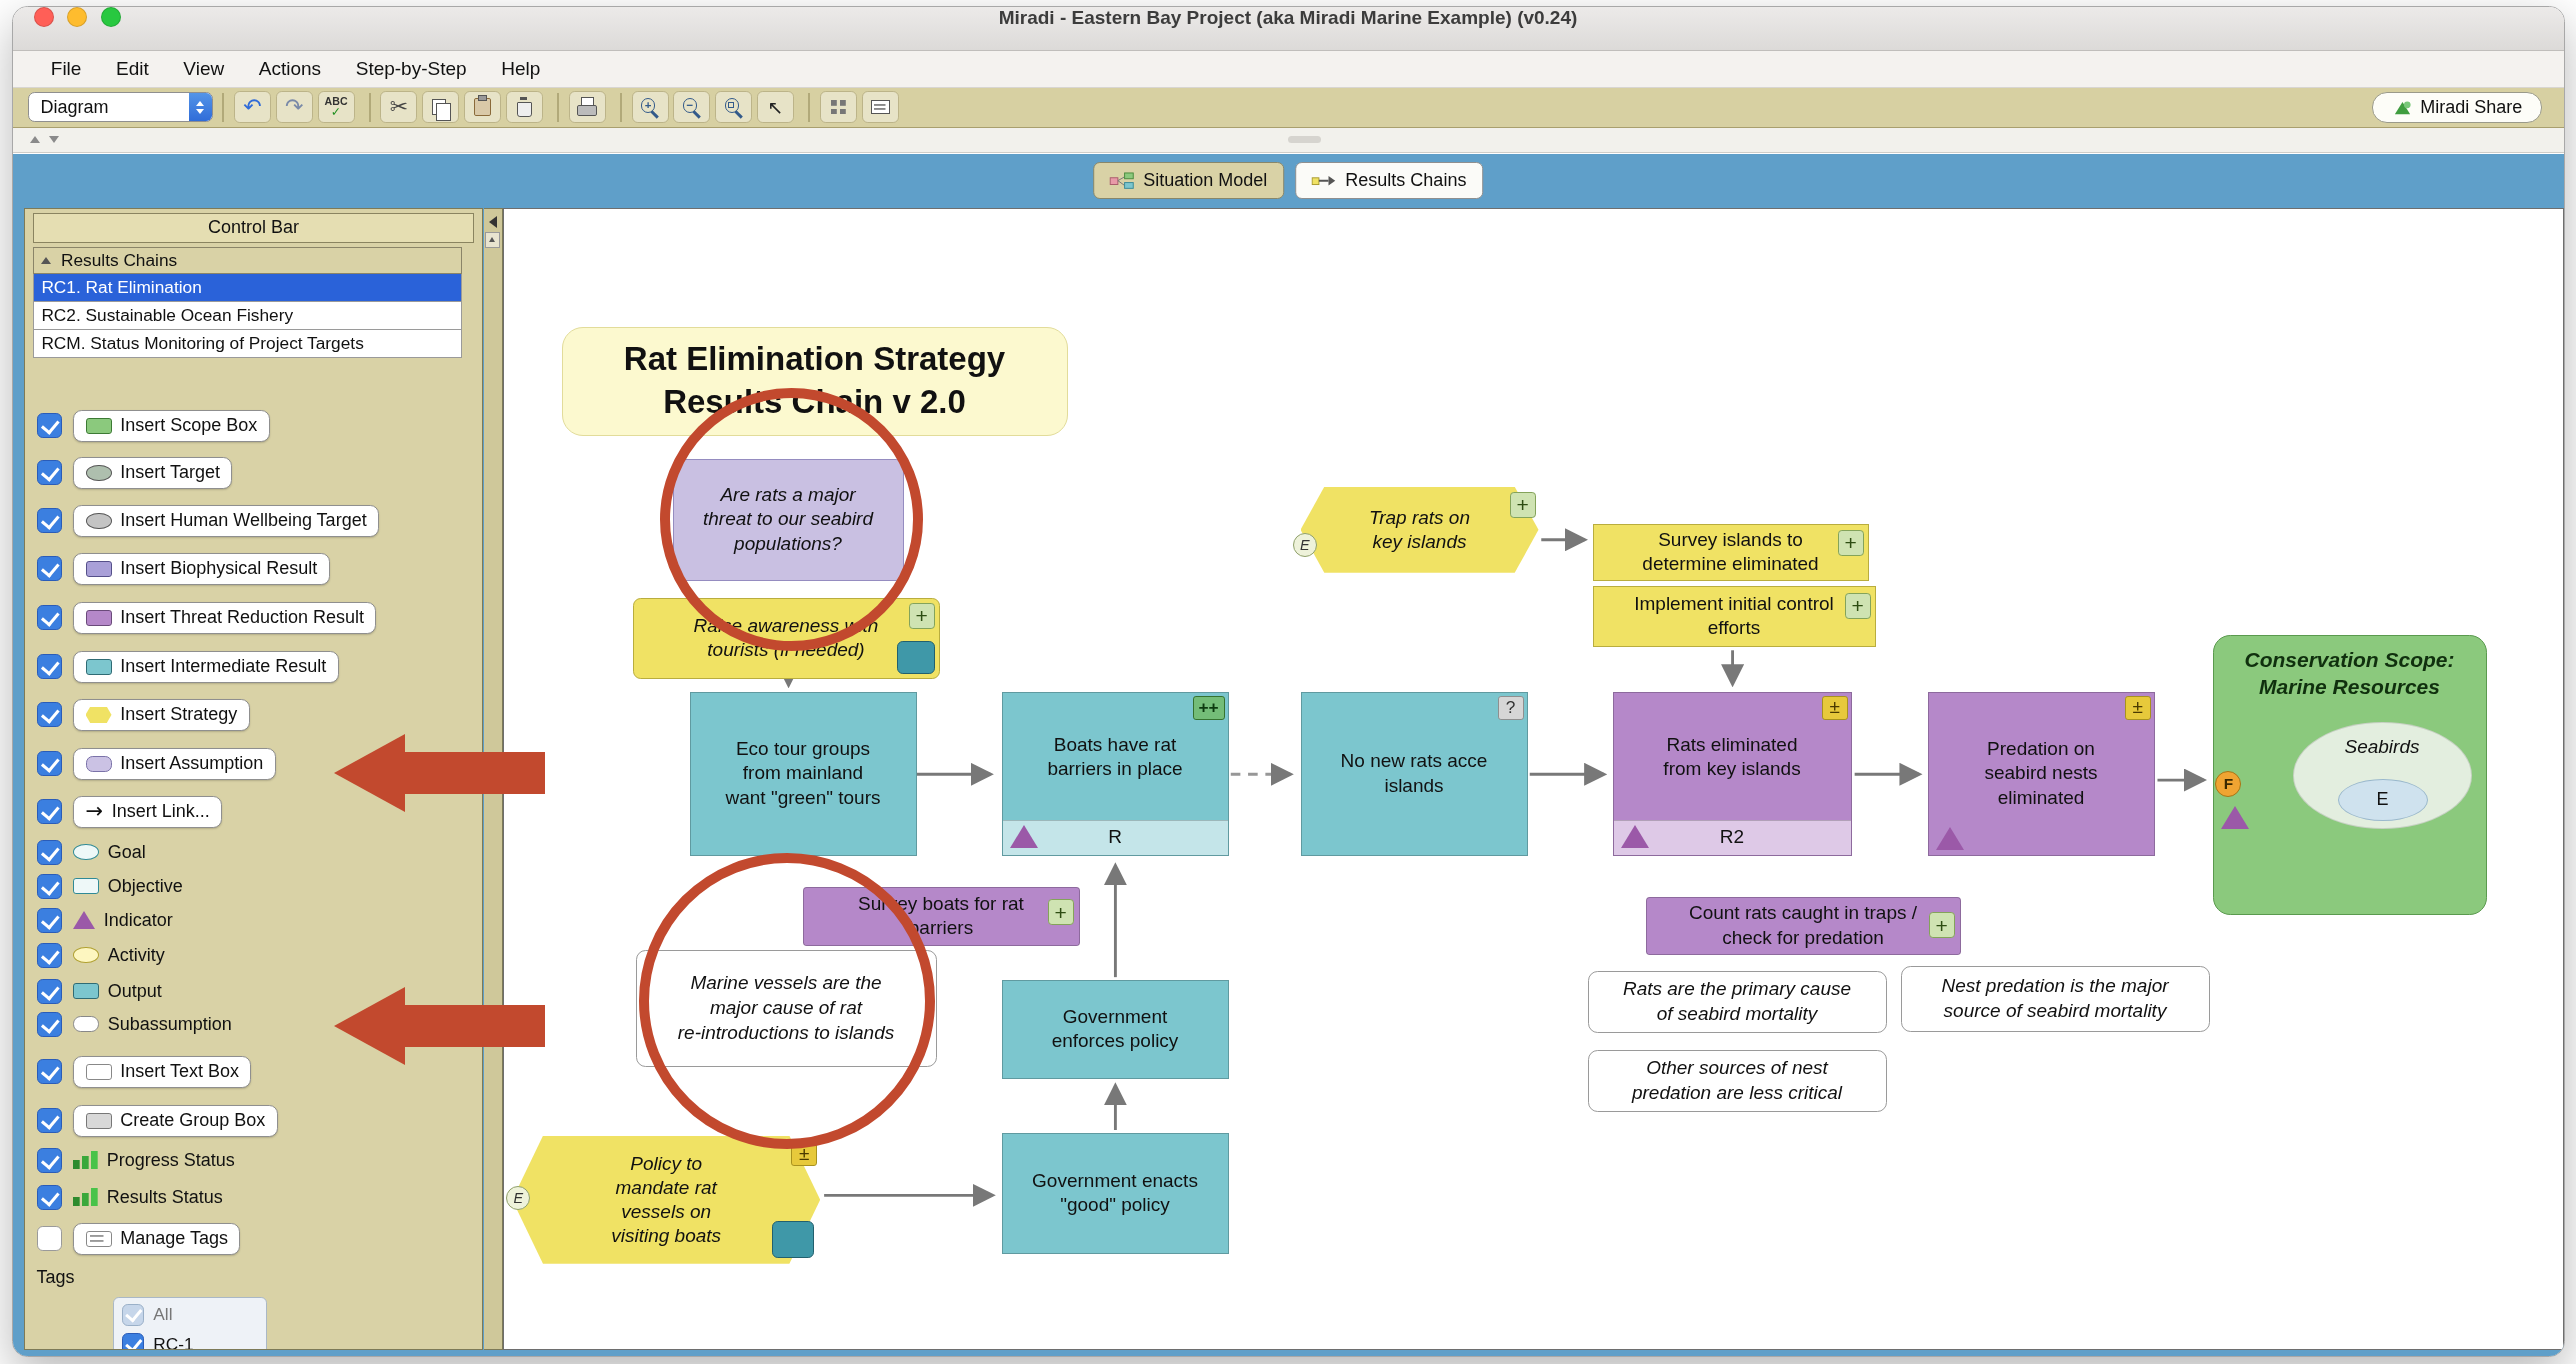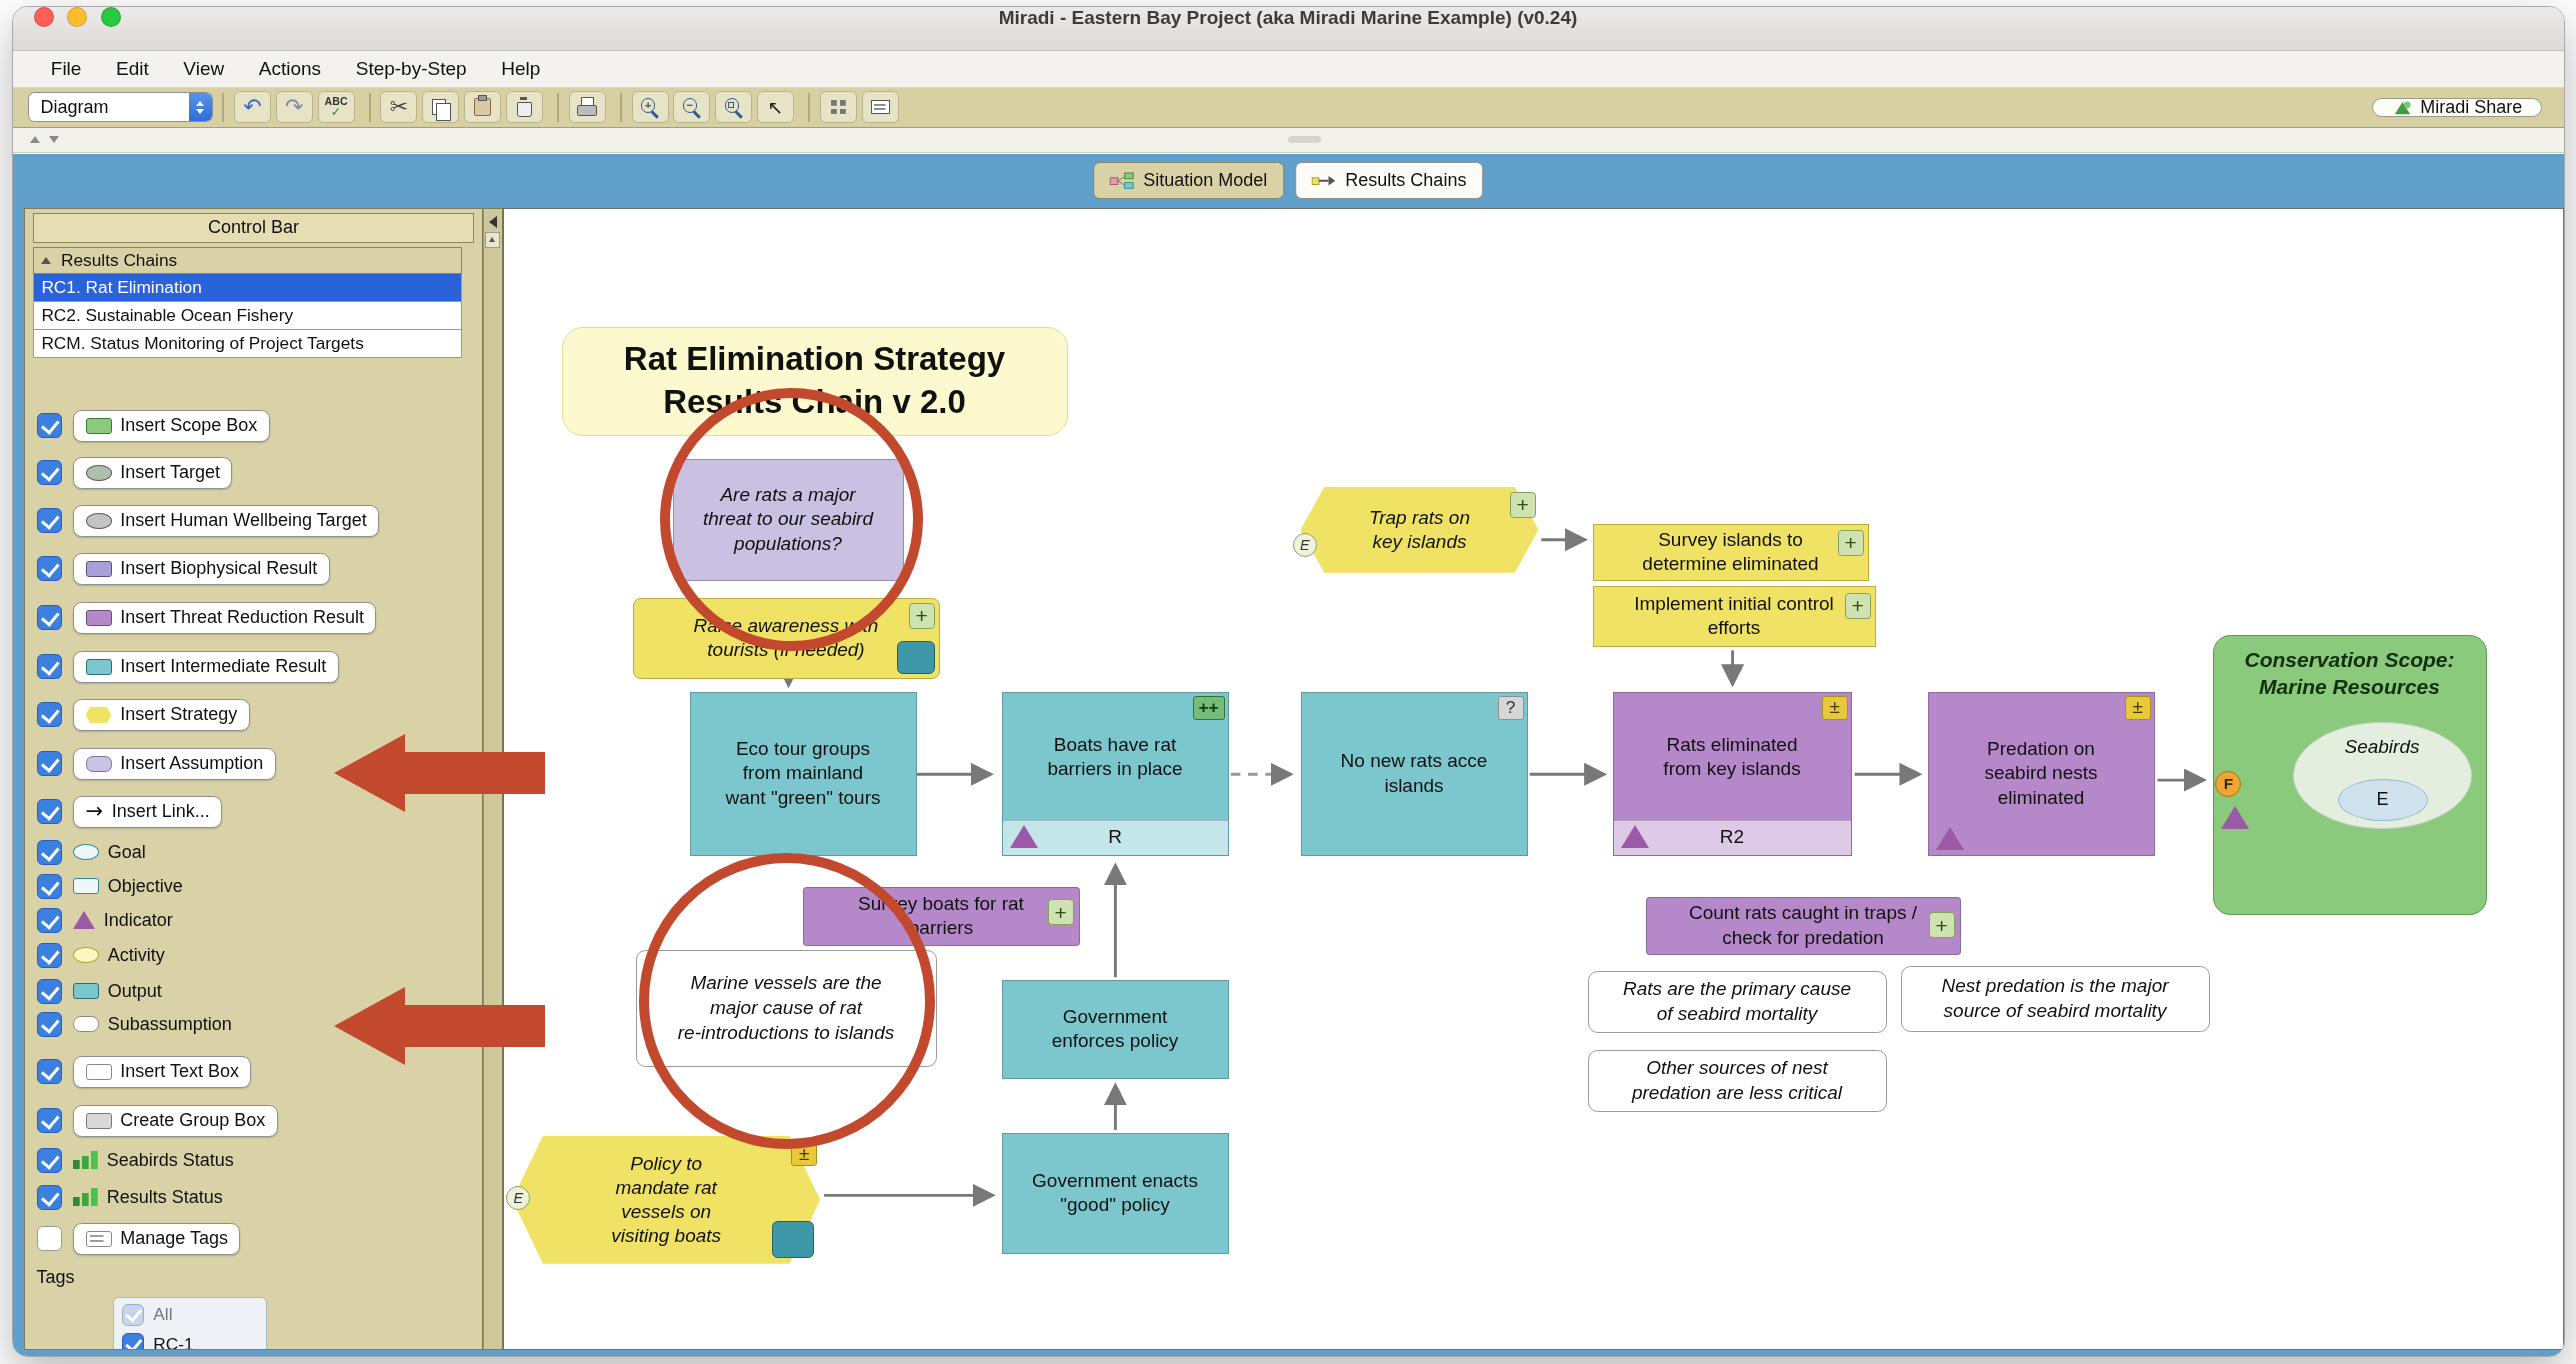--- a/index.html
+++ b/index.html
@@ -37,21 +37,21 @@
 .i-trash::before{content:"";position:absolute;top:-5.8px;left:1.9px;width:6.7px;height:2.9px;background:#555}
 .i-print{position:relative;width:20px;height:11.5px;background:#bbb;border:1.9px solid #555;border-radius:1.9px;margin-top:6.7px}
 .i-print::before{content:"";position:absolute;left:2.9px;top:-8.7px;width:10.6px;height:6.7px;background:#fff;border:1.9px solid #555;border-bottom:none}
 .i-mag{position:relative;width:14.4px;height:14.4px;border:1.9px solid #335a8a;border-radius:50%;margin:-3.8px 3.8px 0 0}
 .i-mag::after{content:"";position:absolute;width:2.9px;height:8.7px;background:#335a8a;left:11.5px;top:10.6px;transform:rotate(-45deg)}
 .i-mag b{position:absolute;inset:0;display:flex;align-items:center;justify-content:center;font-size:11.5px;color:#335a8a}
 .i-mag .sq{position:absolute;left:2.9px;top:2.9px;width:5.8px;height:5.8px;border:1.4px solid #335a8a}
 .i-grid{width:14.4px;height:14.4px;background:linear-gradient(#777 0 0) left top/5.8px 5.8px no-repeat,linear-gradient(#777 0 0) right top/5.8px 5.8px no-repeat,linear-gradient(#777 0 0) left bottom/5.8px 5.8px no-repeat,linear-gradient(#777 0 0) right bottom/5.8px 5.8px no-repeat}
 .i-legend{width:19px;height:14.4px;border:1.9px solid #555;background:linear-gradient(#888 0 0) 1.9px 2.9px/11.5px 1.9px no-repeat,linear-gradient(#888 0 0) 1.9px 6.7px/11.5px 1.9px no-repeat,#fff}
 .tspacer{flex:1}
-.share{display:flex;align-items:center;gap:7.7px;background:#fdfdf8;border:1px solid #9a9a8a;border-radius:15px;height:19px;padding:0 19px;font-size:18px;margin-right:5.8px}
+.share{display:flex;align-items:center;gap:7.7px;background:#fdfdf8;border:1px solid #9a9a8a;border-radius:15px;height:31px;padding:0 19px;font-size:18px;margin-right:5.8px}
 
 
 .substrip{height:25px;background:#f2f1ec;border-bottom:1px solid #cfcdc8;display:flex;align-items:center;padding-left:17.3px;gap:9.6px;position:relative}
 .tu{width:0;height:0;border-left:5.8px solid transparent;border-right:5.8px solid transparent;border-bottom:7.7px solid #8a8a8a}
 .tdn{width:0;height:0;border-left:5.8px solid transparent;border-right:5.8px solid transparent;border-top:7.7px solid #8a8a8a}
 .nub{position:absolute;left:50%;top:8.7px;width:33px;height:6.7px;background:#d6d4cf;border-radius:3.8px}
 
 
 .content{position:absolute;top:147px;bottom:0;left:0;right:0;background:#5f9fc9}
 .tabbar{position:absolute;top:8.7px;left:50%;transform:translateX(-50%);display:flex;gap:11.5px;z-index:3}
@@ -381,21 +381,21 @@
         <span class="cb"></span>
         <span class="pill">
             <i class="ic" style="background:#d8d8d8;border-color:#777"></i>
             <span data-bind="sidebar.tools.16.label">Create Group Box</span>
           </span>
       </div>
       <div class="trow" style="top:936px;height:31px">
         <span class="cb"></span>
         <span class="plainlab">
             <i class="icbars"></i>
-            <span data-bind="sidebar.tools.17.label">Seabirds Status</span>
+            <span data-bind="sidebar.tools.17.label">Progress Status</span>
           </span>
       </div>
       <div class="trow" style="top:973px;height:31px">
         <span class="cb"></span>
         <span class="plainlab">
             <i class="icbars"></i>
             <span data-bind="sidebar.tools.18.label">Results Status</span>
           </span>
       </div>
       <div class="trow" style="top:1011px">

